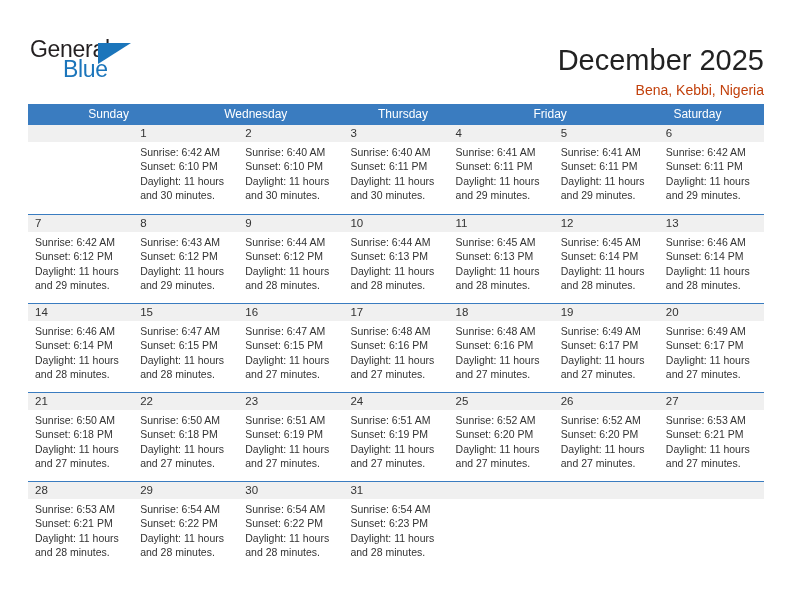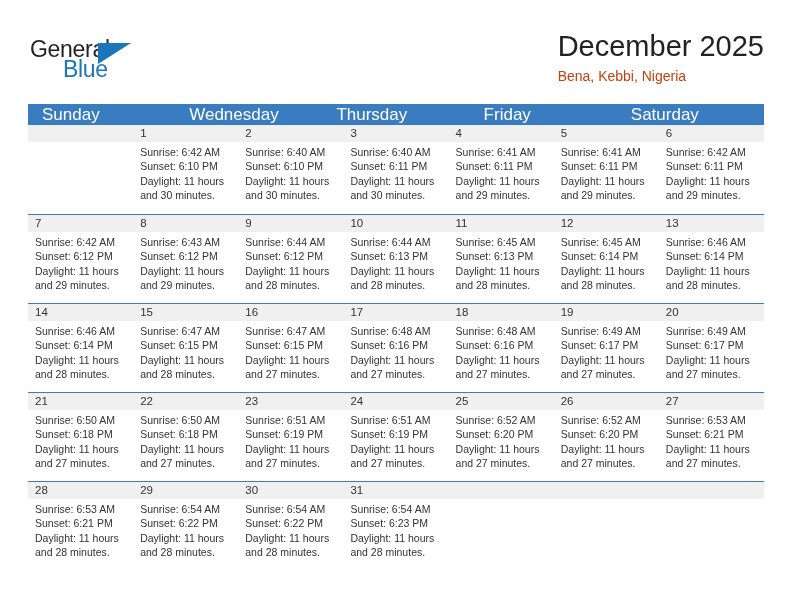--- a/index.html
+++ b/index.html
@@ -60,22 +60,22 @@
     top: 7px;
     width: 0;
     height: 0;
     border-left: 33px solid #1b75bb;
     border-bottom: 21px solid transparent;
   }
 
   .title-block {
     position: absolute;
     right: 0;
-    top: 0;
-    text-align: left;
+    top: 14px;
+    text-align: right;
   }
   .month-title {
     font-size: 29px;
     color: #222222;
     line-height: 36px;
     white-space: nowrap;
   }
   .location-subtitle {
     font-size: 14px;
     color: #c2410c;
@@ -92,26 +92,27 @@
     width: 736px;
   }
   .weekday-header {
     display: flex;
     background: #3a7cc0;
     height: 21px;
   }
   .weekday-cell {
     flex: 1 1 0;
     color: #ffffff;
-    font-size: 17px;
+    font-size: 12px;
     line-height: 21px;
     padding-left: 14px;
     box-sizing: border-box;
     overflow: hidden;
     white-space: nowrap;
+    text-align: center;
   }
 
   .week-row {
     display: flex;
     border-top: 1px solid #3a7cc0;
     height: 89px;
     box-sizing: border-box;
   }
   .week-row.first {
     border-top: none;

